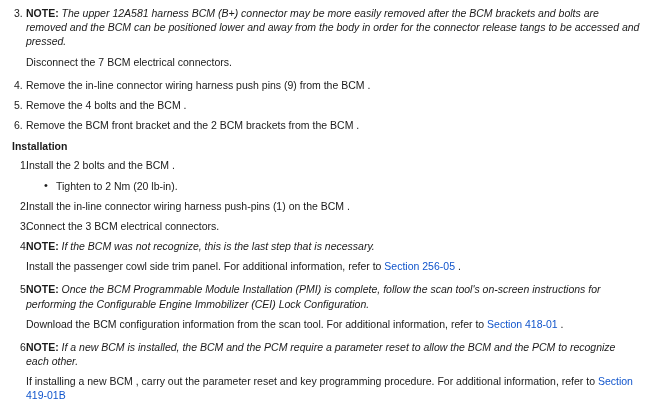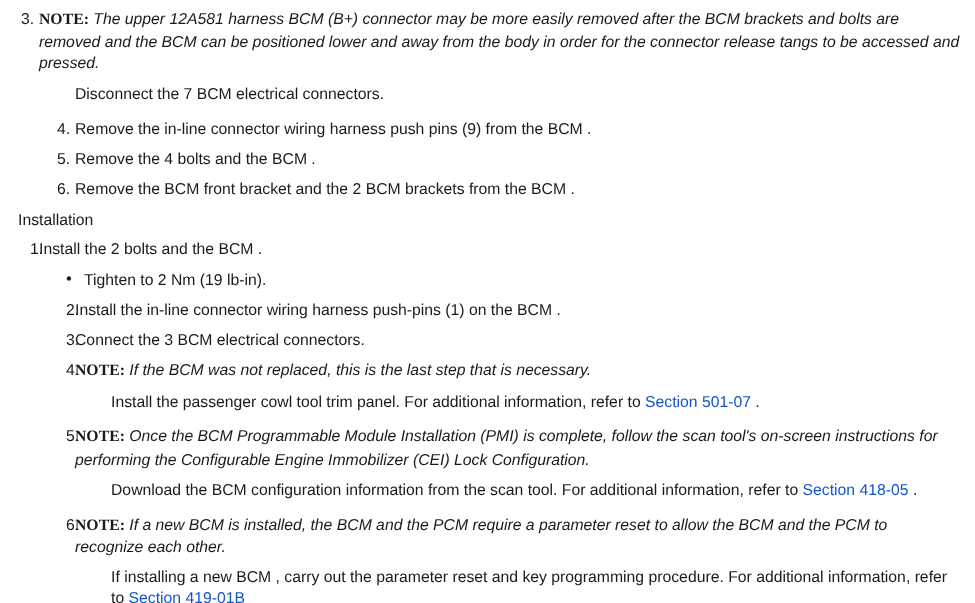--- a/index.html
+++ b/index.html
@@ -34,46 +34,45 @@
     box-sizing: border-box;
   }
   .body {
     flex: 1 1 auto;
   }
   .para {
     margin: 0 0 3px 0;
   }
   .note-label {
     font-weight: bold;
-    font-family: Liberation Serif, serif;
   }
   .ital {
     font-style: italic;
   }
   .link {
     color: #1155cc;
     text-decoration: none;
     cursor: pointer;
   }
   .heading {
-    font-weight: normal;
+    font-weight: bold;
     margin: 7px 0 5px 2px;
   }
   .sub-bullet {
     display: flex;
     align-items: flex-start;
     margin: 3px 0 3px 34px;
   }
   .bullet-dot {
     width: 12px;
     flex: 0 0 12px;
     font-size: 11px;
     line-height: 1.25;
   }
-  .spaced { margin-top: 6px; margin-left: 24px; }
+  .spaced { margin-top: 6px; }
 </style>
 </head>
 <body>
 
 <div class="page">
 
   <div class="step">
     <div class="num">3.</div>
     <div class="body">
       <div class="para">
@@ -102,55 +101,55 @@
   <div class="heading">Installation</div>
 
   <div class="step">
     <div class="num" style="padding-left:10px;">1.</div>
     <div class="body">
       <div class="para">Install the 2 bolts and the BCM .</div>
     </div>
   </div>
   <div class="sub-bullet">
     <div class="bullet-dot">•</div>
-    <div>Tighten to 2 Nm (19 lb-in).</div>
+    <div>Tighten to 2 Nm (20 lb-in).</div>
   </div>
 
   <div class="step spaced">
     <div class="num" style="padding-left:10px;">2.</div>
     <div class="body">Install the in-line connector wiring harness push-pins (1) on the BCM .</div>
   </div>
 
   <div class="step spaced">
     <div class="num" style="padding-left:10px;">3.</div>
     <div class="body">Connect the 3 BCM electrical connectors.</div>
   </div>
 
   <div class="step spaced">
     <div class="num" style="padding-left:10px;">4.</div>
     <div class="body">
       <div class="para">
         <span class="note-label">NOTE:</span>
-        <span class="ital">If the BCM was not replaced, this is the last step that is necessary.</span>
+        <span class="ital">If the BCM was not recognize, this is the last step that is necessary.</span>
       </div>
       <div class="para spaced">
-        <span>Install the passenger cowl tool trim panel. For additional information, refer to </span><a class="link">Section  501-07</a><span> .</span>
+        <span>Install the passenger cowl side trim panel. For additional information, refer to </span><a class="link">Section  256-05</a><span> .</span>
       </div>
     </div>
   </div>
 
   <div class="step spaced">
     <div class="num" style="padding-left:10px;">5.</div>
     <div class="body">
       <div class="para">
         <span class="note-label">NOTE:</span>
         <span class="ital">Once the BCM Programmable Module Installation (PMI) is complete, follow the scan tool's on-screen instructions for performing the Configurable Engine Immobilizer (CEI) Lock Configuration.</span>
       </div>
       <div class="para spaced">
-        <span>Download the BCM configuration information from the scan tool. For additional information, refer to </span><a class="link">Section  418-05</a><span> .</span>
+        <span>Download the BCM configuration information from the scan tool. For additional information, refer to </span><a class="link">Section  418-01</a><span> .</span>
       </div>
     </div>
   </div>
 
   <div class="step spaced">
     <div class="num" style="padding-left:10px;">6.</div>
     <div class="body">
       <div class="para">
         <span class="note-label">NOTE:</span>
         <span class="ital">If a new BCM is installed, the BCM and the PCM require a parameter reset to allow the BCM and the PCM to recognize each other.</span>

